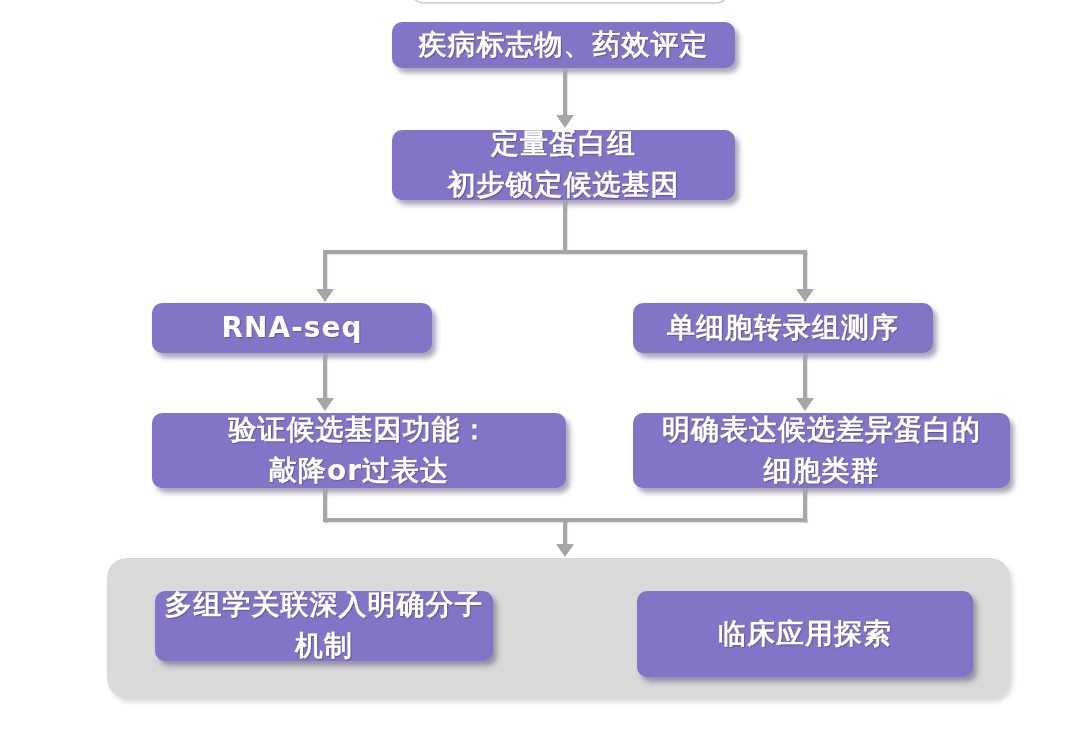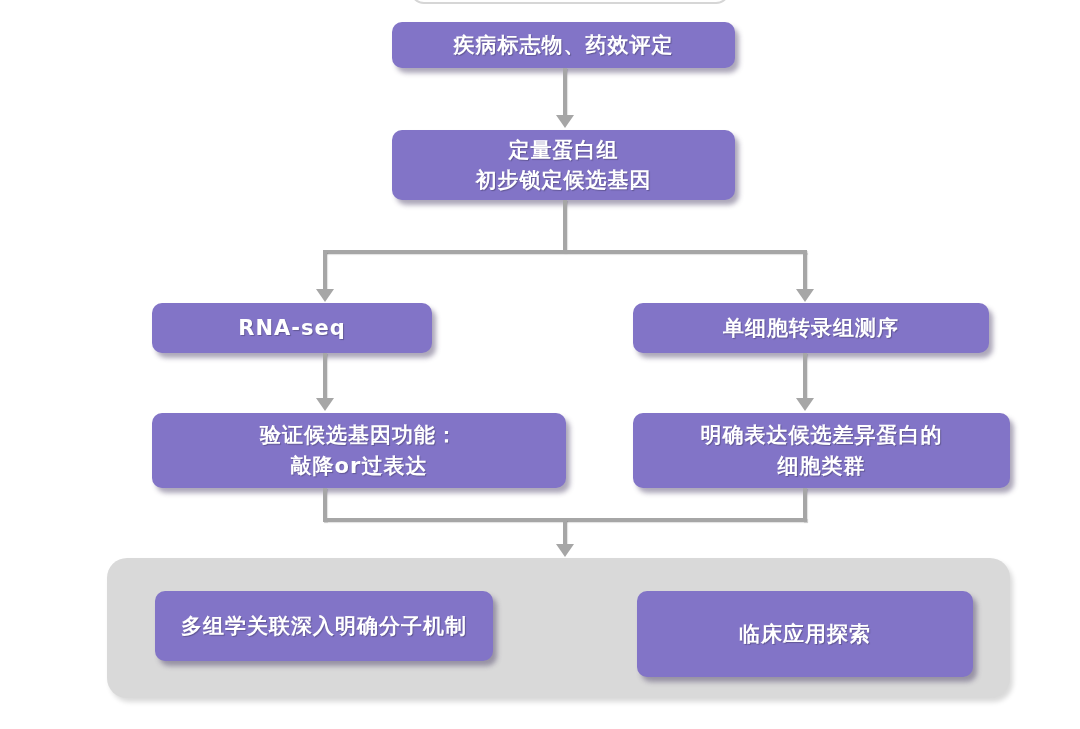--- a/index.html
+++ b/index.html
@@ -30,21 +30,21 @@
     background: var(--node-fill);
     border-radius: 10px;
     box-shadow: 4px 5px 5px rgba(70, 60, 100, 0.45);
     display: flex;
     align-items: center;
     justify-content: center;
     text-align: center;
   }
   .node .label {
     color: var(--node-text);
-    font-size: 21px;
+    font-size: 28px;
     font-weight: bold;
     line-height: 1.45;
     letter-spacing: 1px;
     white-space: pre-line;
     text-shadow: 1px 1px 1px rgba(0,0,0,0.25);
   }
   .line {
     position: absolute;
     background: var(--connector);
     box-shadow: 1px 1px 1px rgba(0,0,0,0.12);
@@ -86,21 +86,21 @@
   <div class="line" style="left:563px; top:200px; width:4px; height:53px;"></div>
   <div class="line" style="left:323px; top:250px; width:484px; height:4px;"></div>
   <div class="line" style="left:323px; top:252px; width:4px; height:39px;"></div>
   <div class="arrowhead" style="left:316px; top:289px;"></div>
   <div class="line" style="left:803px; top:252px; width:4px; height:39px;"></div>
   <div class="arrowhead" style="left:796px; top:289px;"></div>
 
   <div class="node" style="left:152px; top:303px; width:280px; height:50px;">
     <span class="label">RNA-seq</span>
   </div>
-  <div class="node" style="left:633px; top:303px; width:356px; height:50px;">
+  <div class="node" style="left:633px; top:303px; width:300px; height:50px;">
     <span class="label">单细胞转录组测序</span>
   </div>
 
   <div class="line" style="left:323px; top:353px; width:4px; height:47px;"></div>
   <div class="arrowhead" style="left:316px; top:398px;"></div>
   <div class="line" style="left:803px; top:353px; width:4px; height:47px;"></div>
   <div class="arrowhead" style="left:796px; top:398px;"></div>
 
   <div class="node" style="left:152px; top:413px; width:414px; height:75px;">
     <span class="label">验证候选基因功能：

